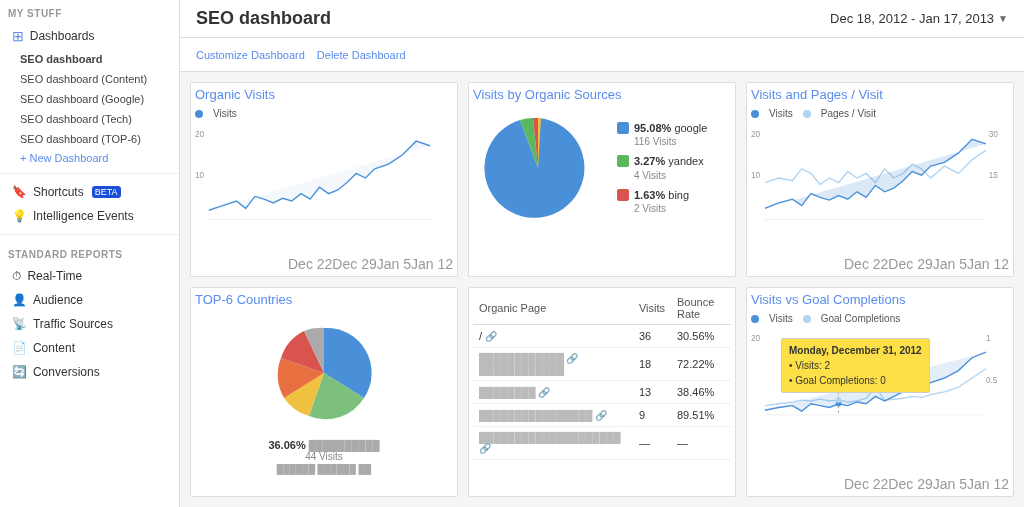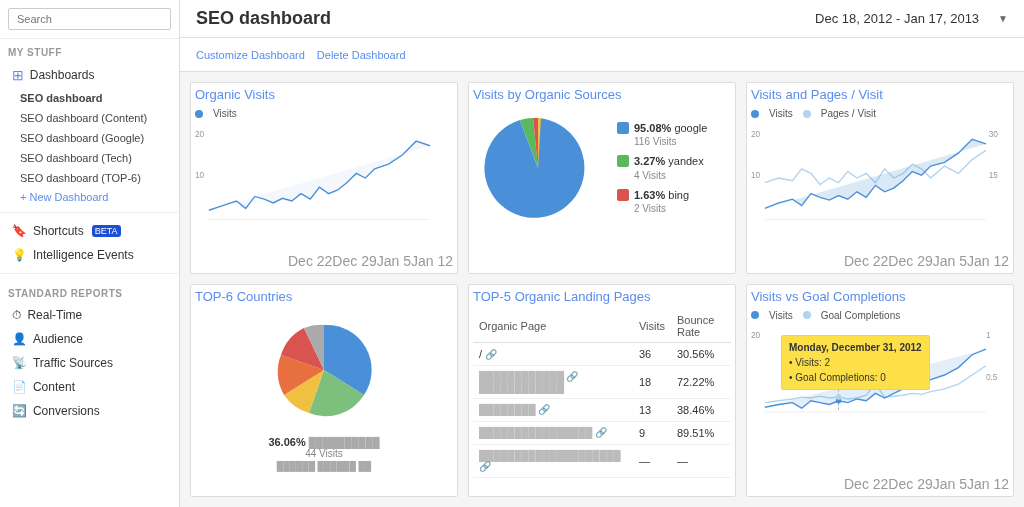--- a/index.html
+++ b/index.html
@@ -91,21 +91,21 @@
     #page-title {
       font-size: 18px;
       font-weight: bold;
       color: #333;
     }
     #date-range {
       font-size: 13px;
       color: #333;
       display: flex;
       align-items: center;
-      gap: 19px;
+      gap: 4px;
       cursor: pointer;
     }
     #date-range .arrow { font-size: 10px; color: #666; }
 
     
     #toolbar {
       background: #fff;
       border-bottom: 1px solid #ddd;
       padding: 0 16px;
       display: flex;
@@ -265,23 +265,20 @@
       left: 30px;
       line-height: 1.5;
       z-index: 10;
       white-space: nowrap;
     }
   </style>
 </head>
 <body>
 
 <div id="sidebar">
-  <div id="search-box">
-    <input type="text" placeholder="Search" style="">
-  </div>
 
   <div class="sidebar-section-label">MY STUFF</div>
 
   <div class="sidebar-item">
     <span class="icon">⊞</span>
     <span>Dashboards</span>
   </div>
 
   <div class="sidebar-sub-item active">SEO dashboard</div>
   <div class="sidebar-sub-item">SEO dashboard (Content)</div>
@@ -456,21 +453,20 @@
         <div class="country-label">
           <span class="country-pct">36.06%</span>
           <span style="color:#aaa;font-size:10px"> ██████████</span>
         </div>
         <div style="font-size:10px;color:#888;">44 Visits</div>
         <div style="font-size:9px;color:#aaa;margin-top:2px">██████ ██████ ██</div>
       </div>
     </div>
 
     <div class="card">
-      <div class="card-title">TOP-5 Organic Landing Pages</div>
       <table class="data-table">
         <thead>
           <tr>
             <th>Organic Page</th>
             <th>Visits</th>
             <th>Bounce Rate</th>
           </tr>
         </thead>
         <tbody>
           <tr>

